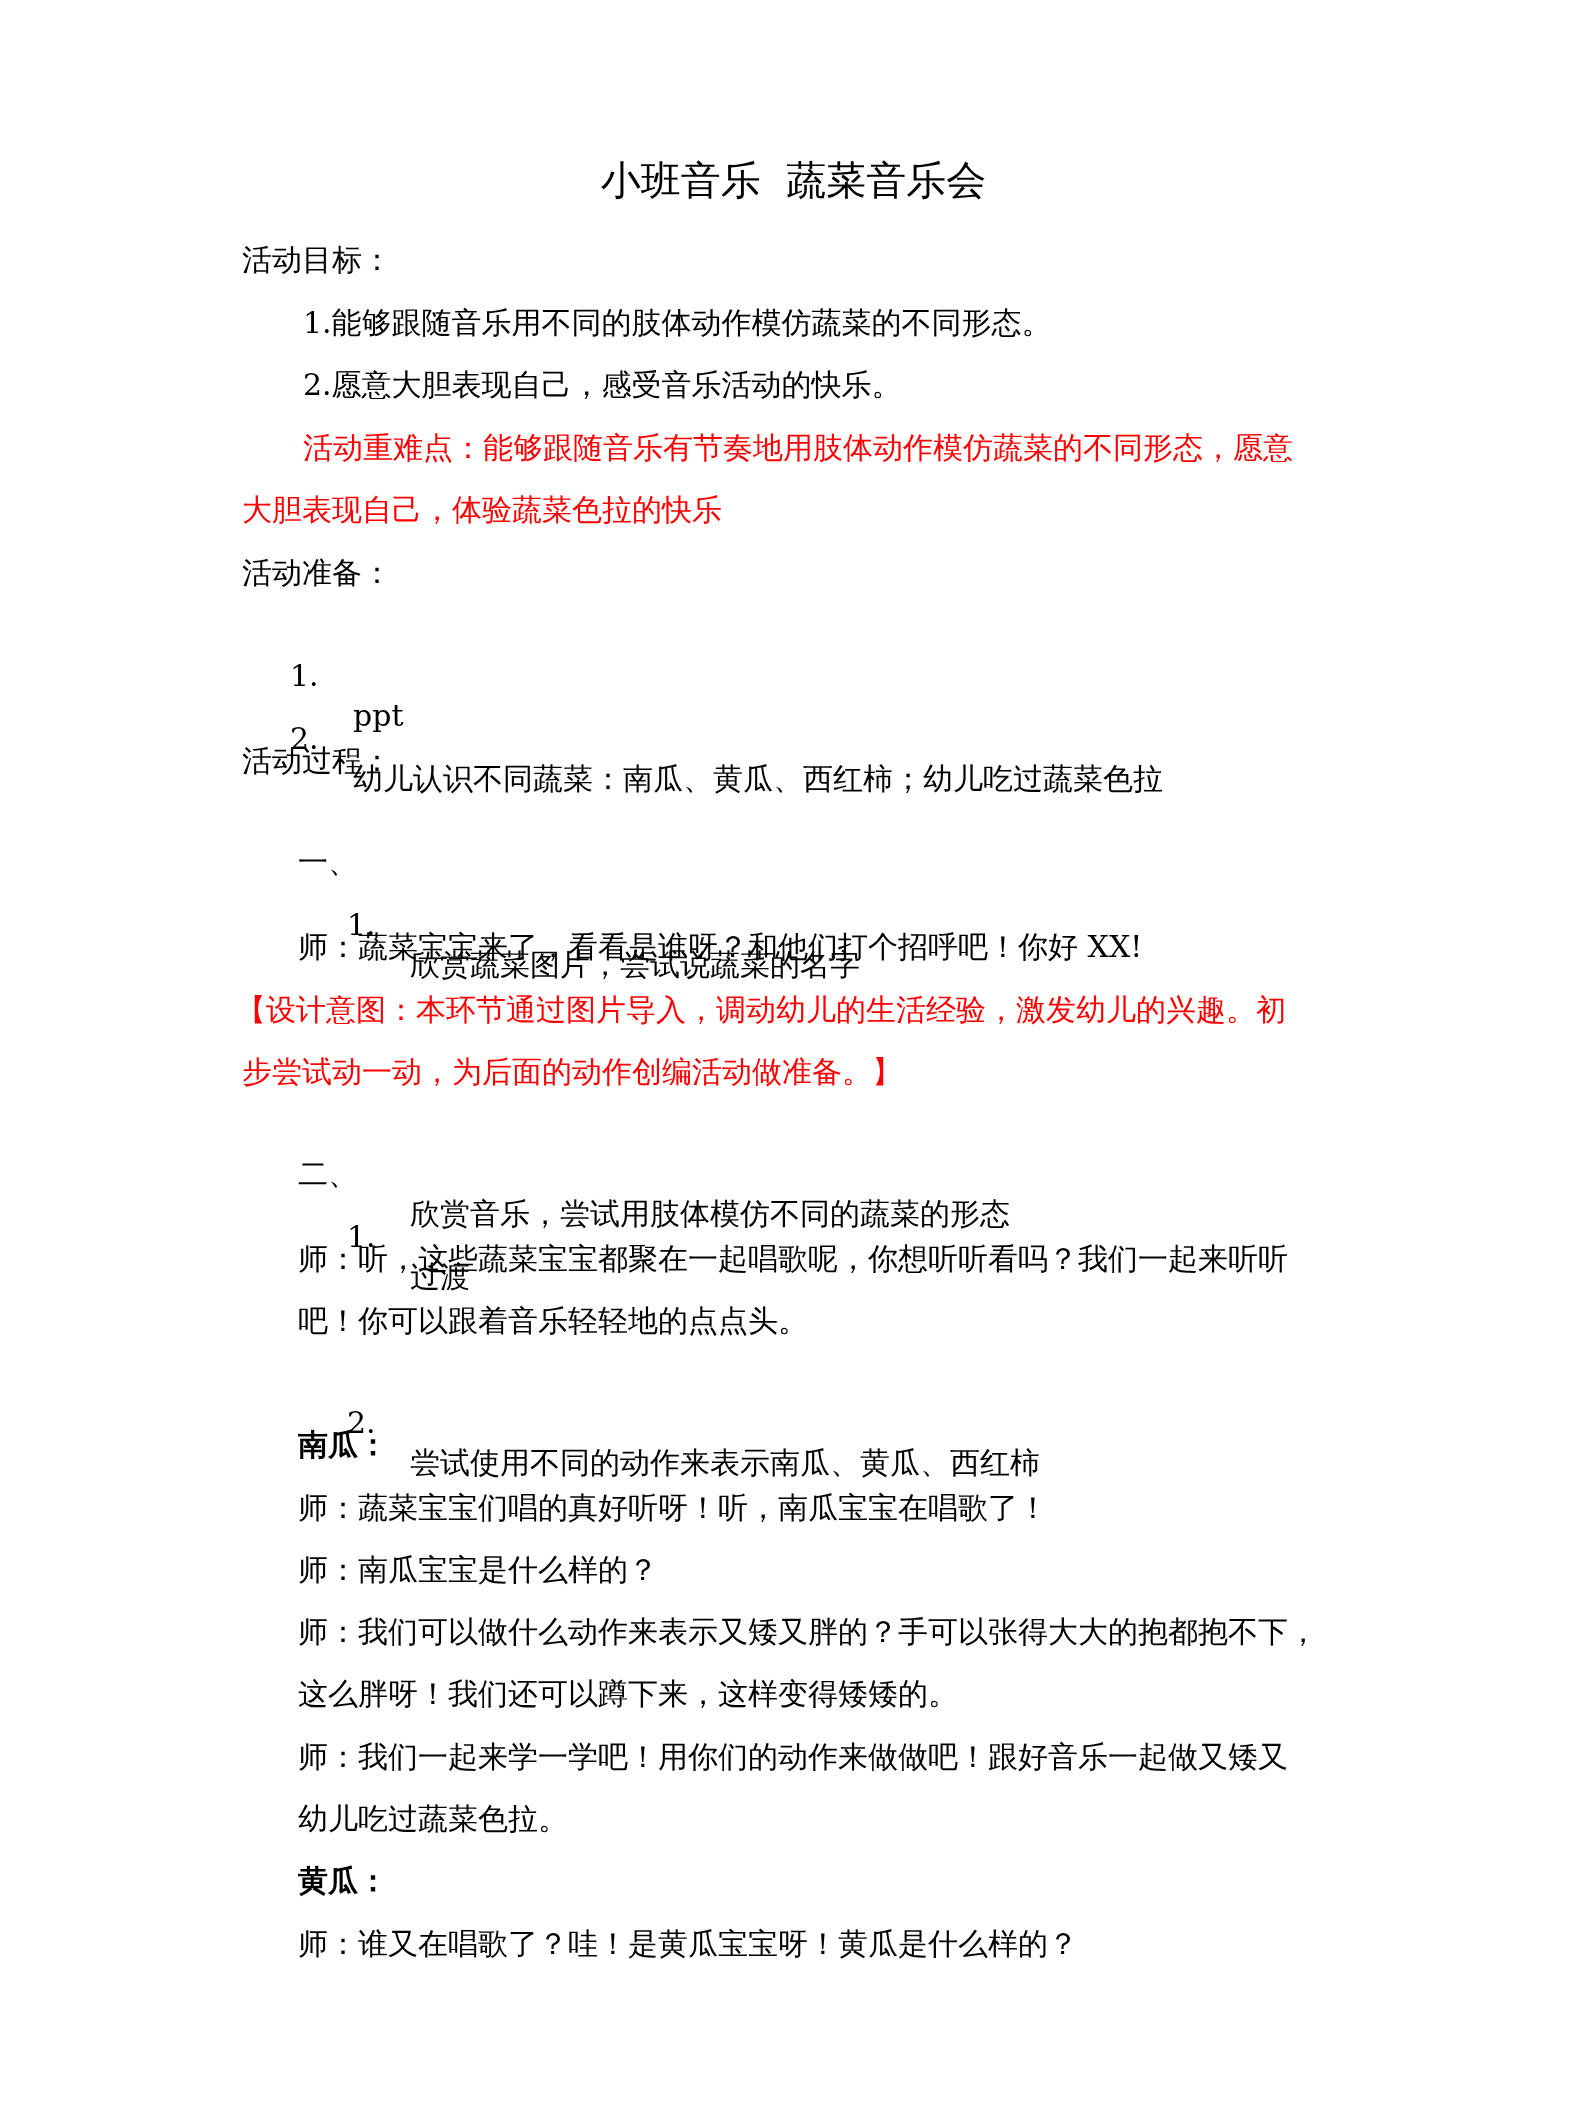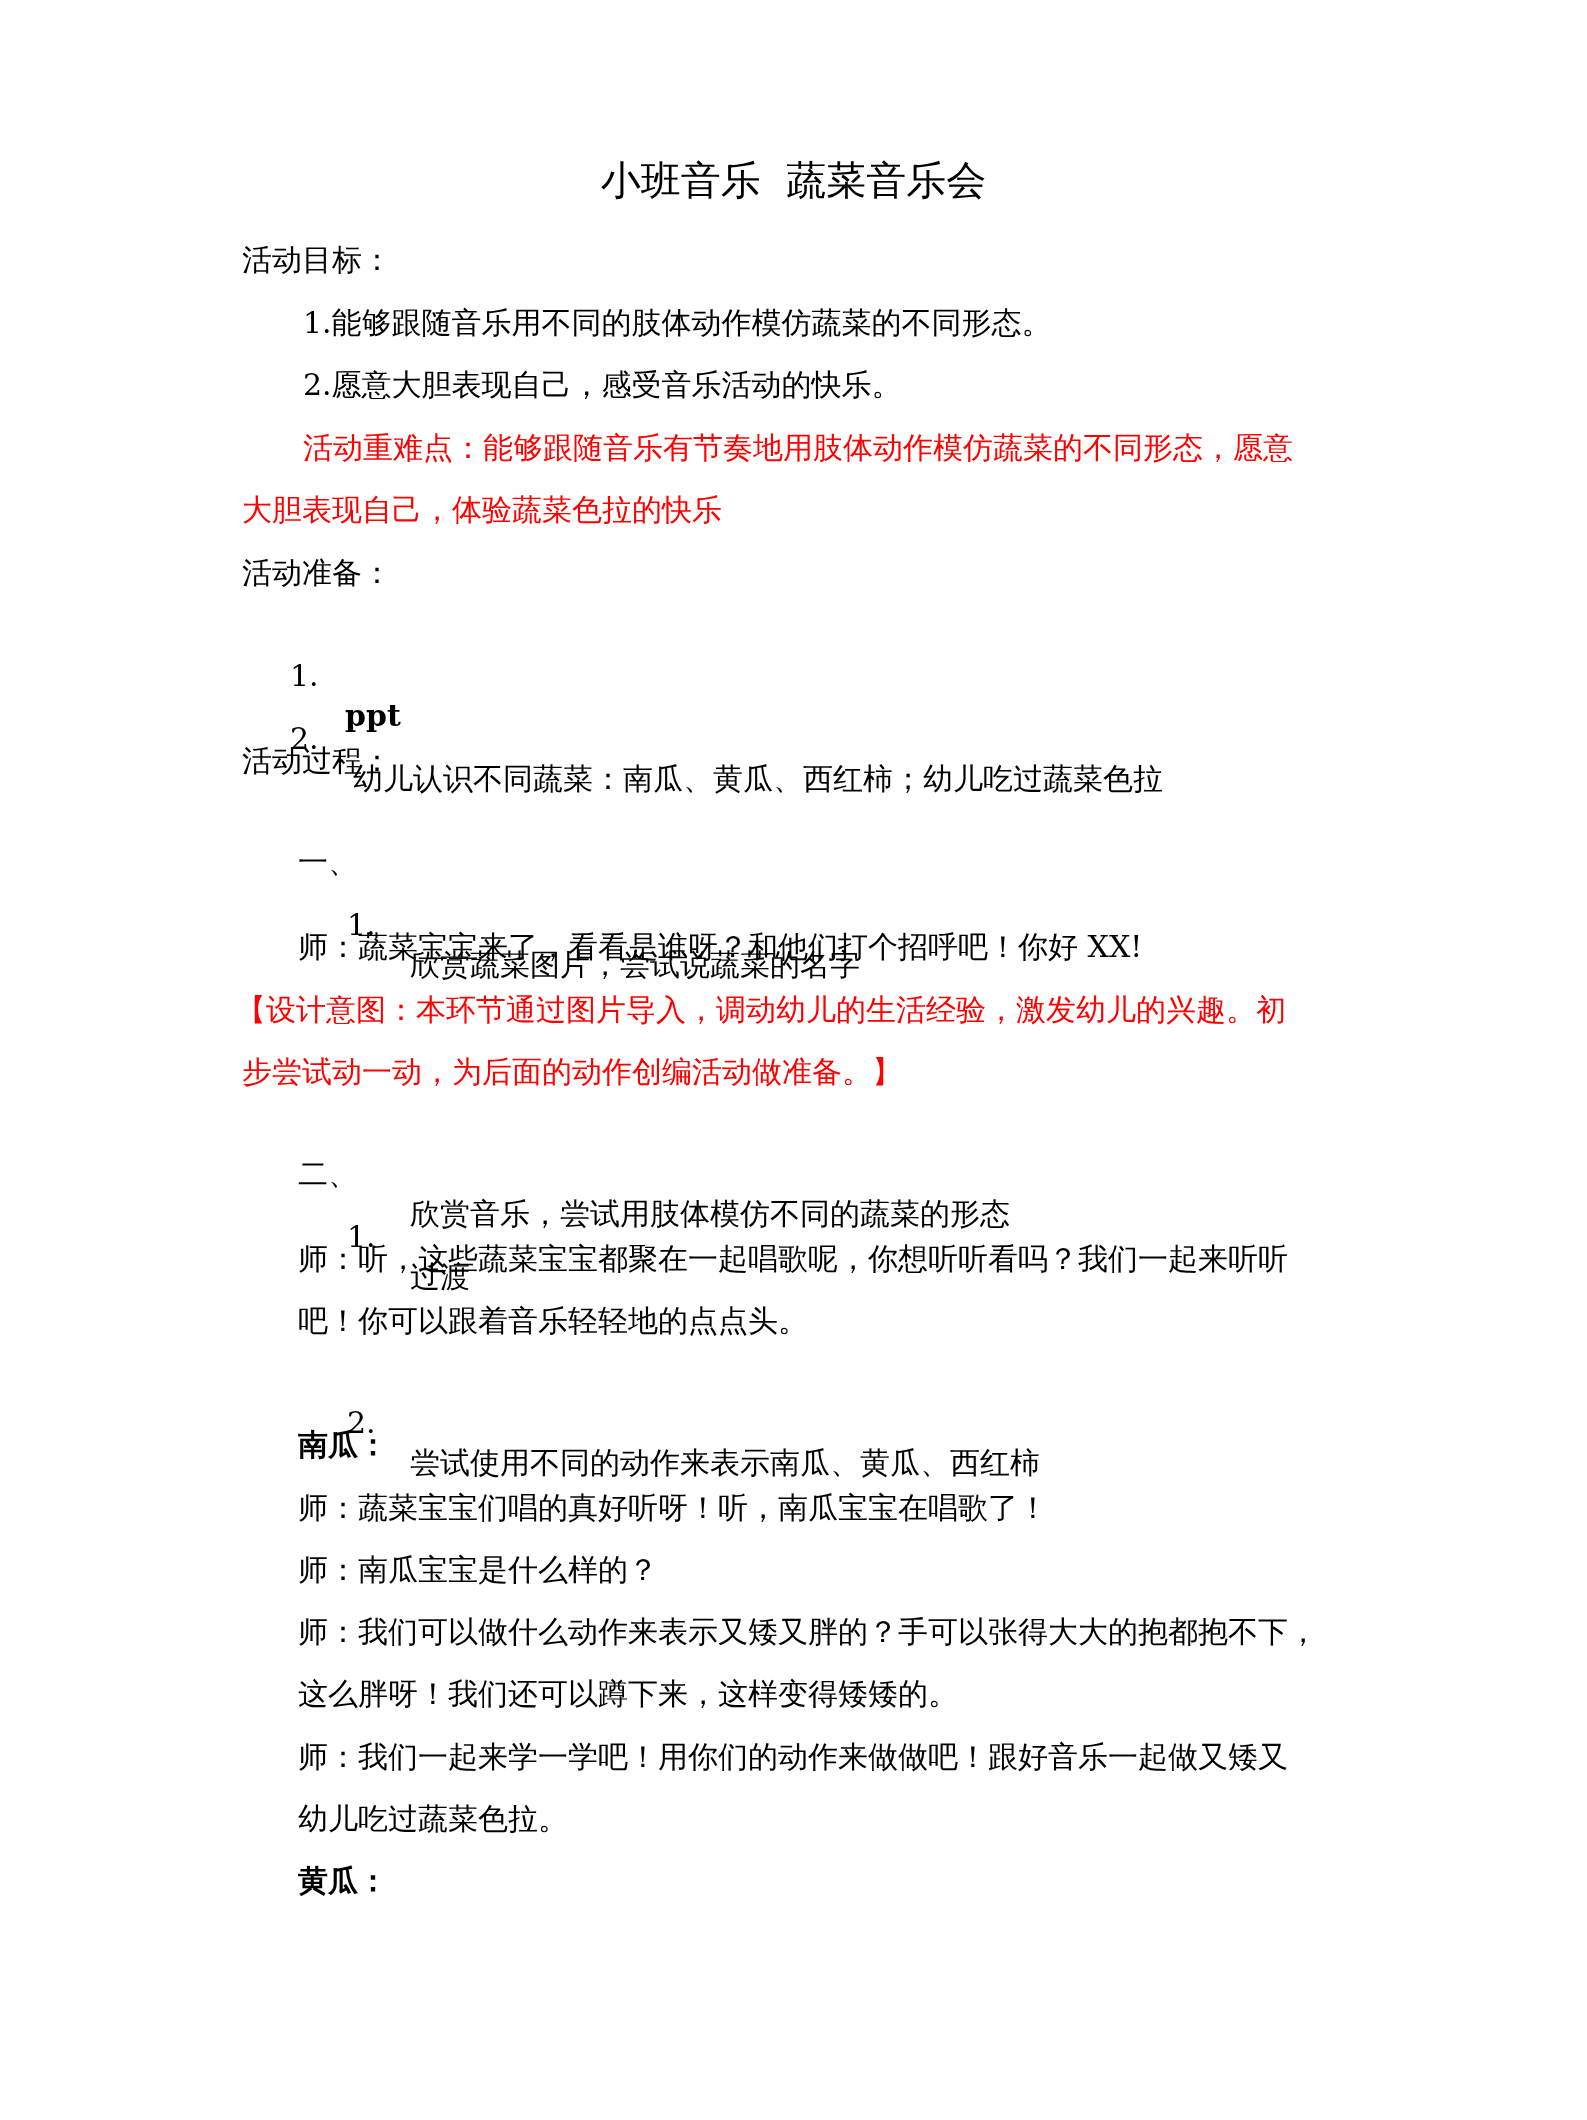--- a/index.html
+++ b/index.html
@@ -65,21 +65,21 @@
   <p class="line" style="left:242px; top:240px;">活动目标：</p>
   <p class="line" style="left:303px; top:303px;">1.能够跟随音乐用不同的肢体动作模仿蔬菜的不同形态。</p>
   <p class="line" style="left:303px; top:365px;">2.愿意大胆表现自己，感受音乐活动的快乐。</p>
 
   <p class="line red" style="left:303px; top:428px;">活动重难点：能够跟随音乐有节奏地用肢体动作模仿蔬菜的不同形态，愿意</p>
   <p class="line red" style="left:242px; top:490px;">大胆表现自己，体验蔬菜色拉的快乐</p>
 
   <p class="line" style="left:242px; top:553px;">活动准备：</p>
   <div class="line" style="left:0; top:616px; width:1587px;">
     <span class="num" style="left:290px;">1.</span>
-    <span class="txt" style="left:345px;font-weight:bold;">ppt</span>
+    <span class="txt" style="left:353px;">ppt</span>
   </div>
   <div class="line" style="left:0; top:679px; width:1587px;">
     <span class="num" style="left:290px;">2.</span>
     <span class="txt" style="left:353px;">幼儿认识不同蔬菜：南瓜、黄瓜、西红柿；幼儿吃过蔬菜色拉</span>
   </div>
 
   <p class="line" style="left:242px; top:741px;">活动过程：</p>
 
   <div class="line" style="left:0; top:802px; width:1587px;">
     <span class="num" style="left:298px;">一、</span>
@@ -110,14 +110,15 @@
 
   <p class="line bold" style="left:298px; top:1425px;">南瓜：</p>
   <p class="line" style="left:298px; top:1488px;">师：蔬菜宝宝们唱的真好听呀！听，南瓜宝宝在唱歌了！</p>
   <p class="line" style="left:298px; top:1550px;">师：南瓜宝宝是什么样的？</p>
   <p class="line" style="left:298px; top:1612px;">师：我们可以做什么动作来表示又矮又胖的？手可以张得大大的抱都抱不下，</p>
   <p class="line" style="left:298px; top:1737px;">师：我们一起来学一学吧！用你们的动作来做做吧！跟好音乐一起做又矮又</p>
   <p class="line" style="left:298px; top:1674px;">这么胖呀！我们还可以蹲下来，这样变得矮矮的。</p>
   <p class="line" style="left:298px; top:1799px;">幼儿吃过蔬菜色拉。</p>
 
   <p class="line bold" style="left:298px; top:1861px;">黄瓜：</p>
+  <p class="line" style="left:298px; top:1924px;">师：谁又在唱歌了？哇！是黄瓜宝宝呀！黄瓜是什么样的？</p>
 
 </div>
 
 </body></html>

